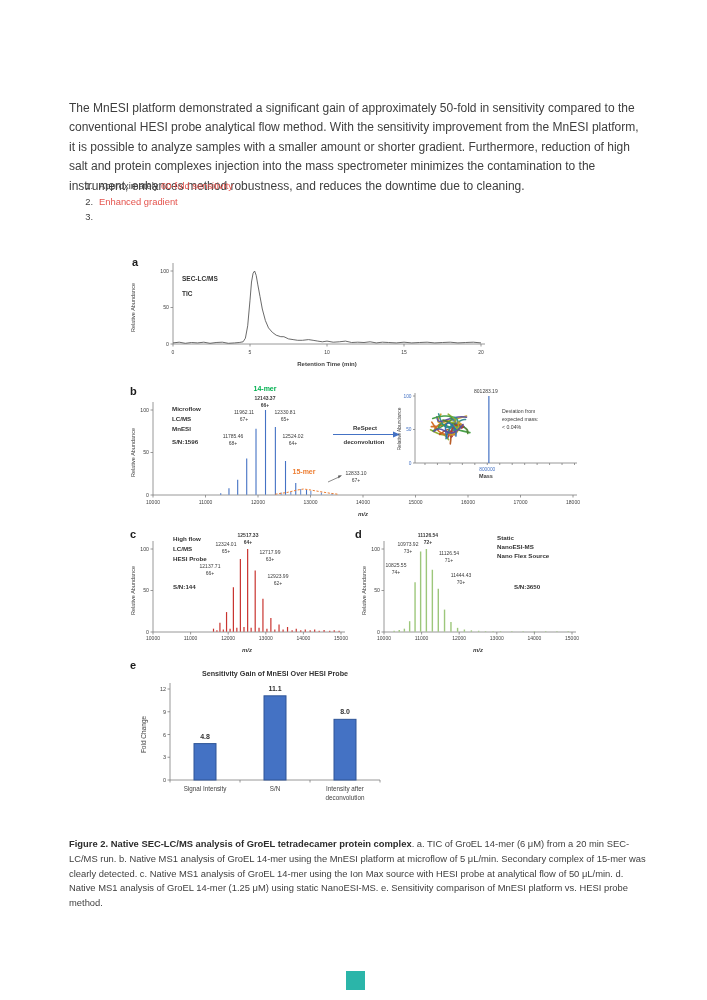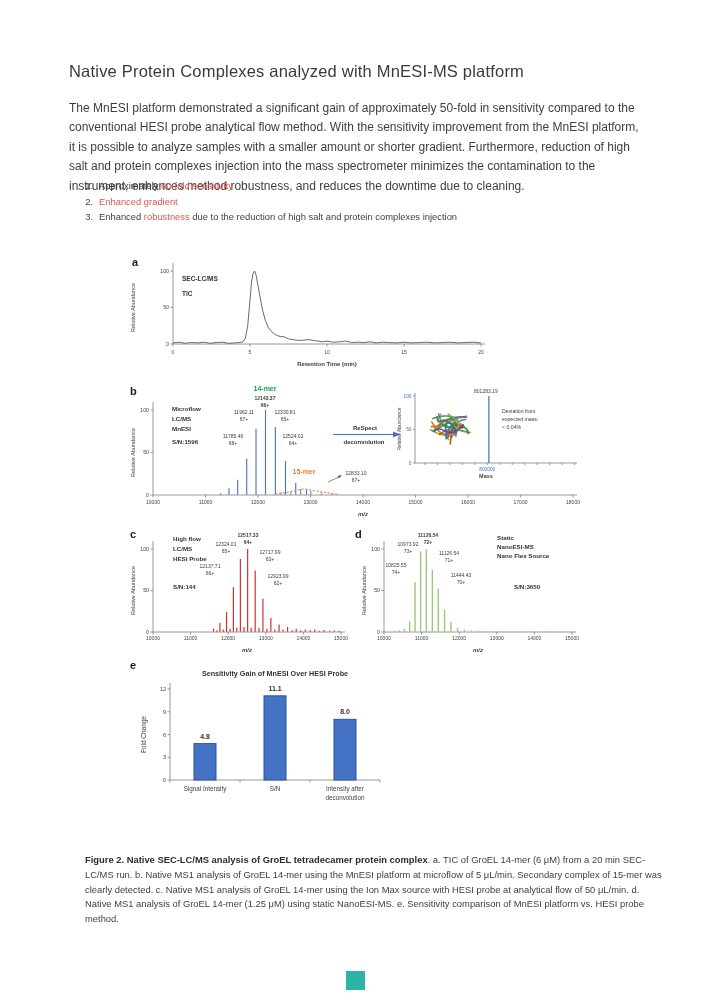--- a/index.html
+++ b/index.html
@@ -17,44 +17,42 @@
   #chart-a{left:128px;top:256px;}
   #chart-b{left:128px;top:383px;}
   #chart-c{left:128px;top:527px;}
   #chart-d{left:359px;top:527px;}
   #chart-e{left:128px;top:658px;}
   #letter-a{left:132px;top:256px;}
   #letter-b{left:130px;top:385px;}
   #letter-c{left:130px;top:528px;}
   #letter-d{left:355px;top:528px;}
   #letter-e{left:130px;top:659px;}
-  .caption{position:absolute;left:69px;top:837px;width:578px;margin:16px;
+  .caption{position:absolute;left:69px;top:837px;width:578px;margin:0;
            font-size:9.4px;line-height:1.57;color:#3e3e3e;}
   .caption b{color:#2c2c2c;}
   .footer-square{position:absolute;left:346px;top:971px;width:19px;height:19px;}
   svg text{font-family:"Liberation Sans",sans-serif;}
 </style>
 </head>
 <body>
 
 <div class="page">
-  <h1 class="title">Native Protein Complexes analyzed with MnESI-MS platform</h1>
   <p class="intro">The MnESI platform demonstrated a significant gain of approximately 50-fold in sensitivity compared to the conventional HESI probe analytical flow method. With the sensitivity improvement from the MnESI platform, it is possible to analyze samples with a smaller amount or shorter gradient. Furthermore, reduction of high salt and protein complexes injection into the mass spectrometer minimizes the contamination to the instrument, enhances method robustness, and reduces the downtime due to cleaning.</p>
   <div class="hl-list" id="hl-list">
       <div class="hl-item">
         <span class="num">1.</span>
         <span><span>Approximately </span><span style="color: rgb(228, 83, 77);">60-fold sensitivity</span></span>
       </div>
       <div class="hl-item">
         <span class="num">2.</span>
         <span><span style="color: rgb(228, 83, 77);">Enhanced gradient</span></span>
       </div>
       <div class="hl-item">
         <span class="num">3.</span>
-        <span><span>Enhanced </span><span style="color: rgb(228, 83, 77);">robustness</span><span> due to the reduction of high salt and protein complexes injection</span></span>
       </div>
     </div>
 
   <div class="panel-letter" id="letter-a">a</div>
   <div class="panel-letter" id="letter-b">b</div>
   <div class="panel-letter" id="letter-c">c</div>
   <div class="panel-letter" id="letter-d">d</div>
   <div class="panel-letter" id="letter-e">e</div>
 
   <svg class="chart" id="chart-a" width="380" height="120">

